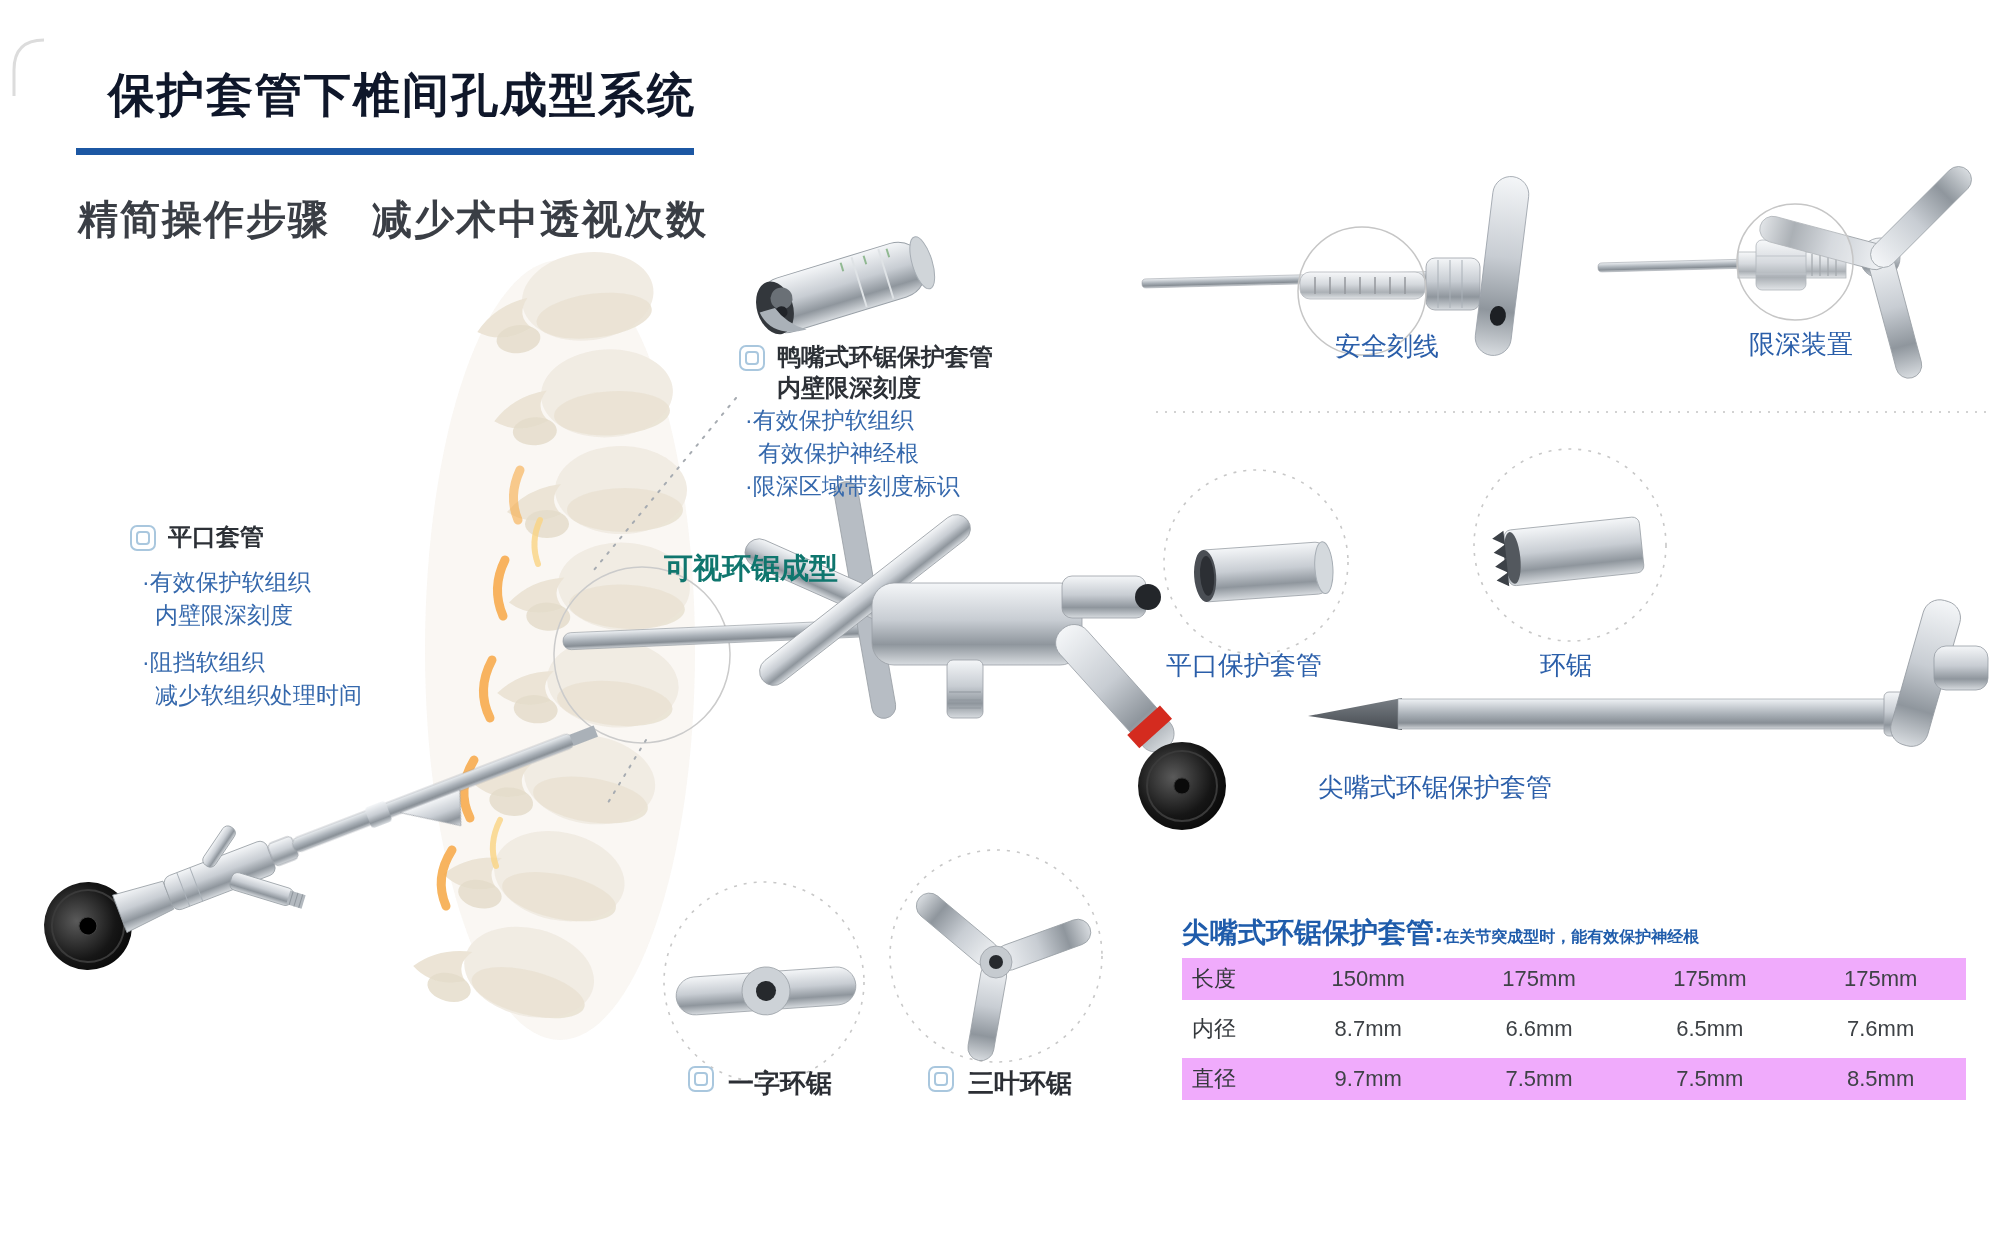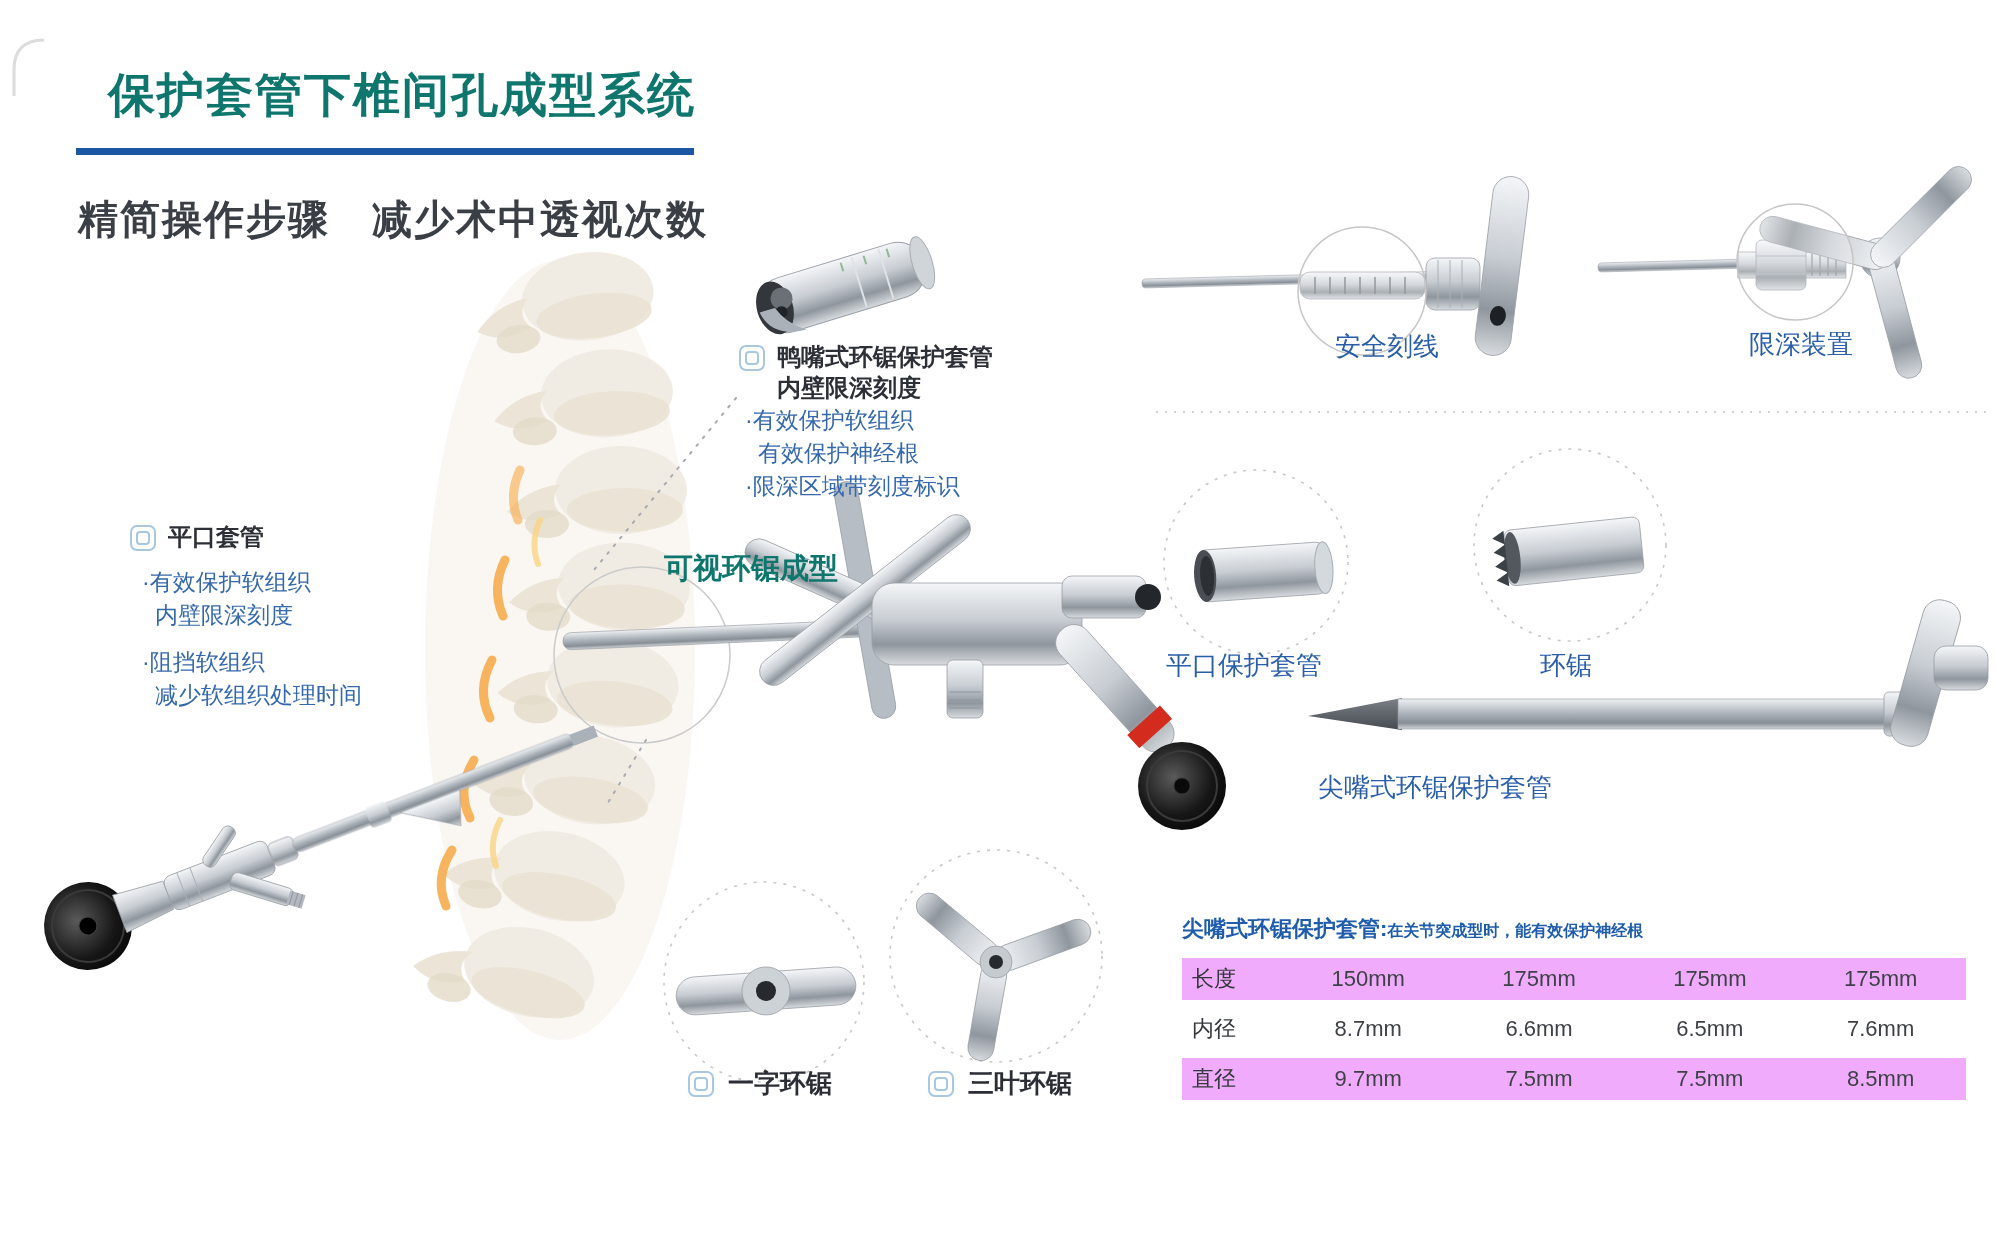--- a/index.html
+++ b/index.html
@@ -1,33 +1,33 @@
 <!DOCTYPE html>
 <html><head>
 <meta charset="utf-8">
 <style>
   html,body{margin:0;padding:0;background:#ffffff;}
   .canvas{position:relative;width:1996px;height:1243px;background:#ffffff;overflow:hidden;
           font-family:"Liberation Sans","DejaVu Sans",sans-serif;}
   .abs{position:absolute;}
-  .page-title{left:108px;top:64px;font-size:47px;font-weight:bold;color:#0f766e;letter-spacing:2px;white-space:nowrap;}
+  .page-title{left:108px;top:64px;font-size:47px;font-weight:bold;color:#0f172a;letter-spacing:2px;white-space:nowrap;}
   .title-underline{left:76px;top:148px;width:618px;height:7px;background:#1c57a3;}
   .page-subtitle{left:78px;top:192px;font-size:40px;font-weight:bold;color:#3a3e45;letter-spacing:2px;white-space:nowrap;}
   .badge{width:22px;height:22px;border:2px solid #a9c7de;border-radius:7px;position:relative;flex:0 0 auto;}
   .badge::after{content:"";position:absolute;inset:4px;border:2px solid #a9c7de;border-radius:4px;}
   .dark-heading{display:flex;align-items:flex-start;gap:12px;font-size:24px;font-weight:bold;color:#2c3036;line-height:31px;}
   .heading-lines{display:flex;flex-direction:column;}
   .bullets{font-size:23px;color:#3568ac;line-height:33px;white-space:nowrap;}
   .bullets .indent{padding-left:13px;}
   .bullets .gap-top{margin-top:14px;}
   .blue-label{font-size:26px;font-weight:normal;color:#2a5ea9;white-space:nowrap;}
   .blue-label-lg{font-size:29px;font-weight:bold;color:#0f766e;white-space:nowrap;}
-  .icon-label{display:flex;align-items:center;gap:14px;font-size:26px;font-weight:bold;color:#2b2e34;white-space:nowrap;}
+  .icon-label{display:flex;align-items:flex-start;gap:14px;font-size:26px;font-weight:bold;color:#2b2e34;white-space:nowrap;}
   .spec-title{left:1182px;top:914px;color:#1f5cab;font-weight:bold;white-space:nowrap;}
-  .spec-title .strong{font-size:22px;text-align:center;}
+  .spec-title .strong{font-size:28px;text-align:center;}
   .spec-title .rest{font-size:16px;}
   .spec-table{left:1182px;top:958px;width:784px;}
   .spec-row{display:flex;align-items:center;height:42px;margin-bottom:8px;font-size:22px;color:#3e4246;}
   .spec-row.shaded{background:#f0abfc;}
   .spec-label{width:92px;padding-left:10px;color:#34383c;}
   .spec-val{width:173px;text-align:center;}
 </style>
 </head>
 <body>
 

